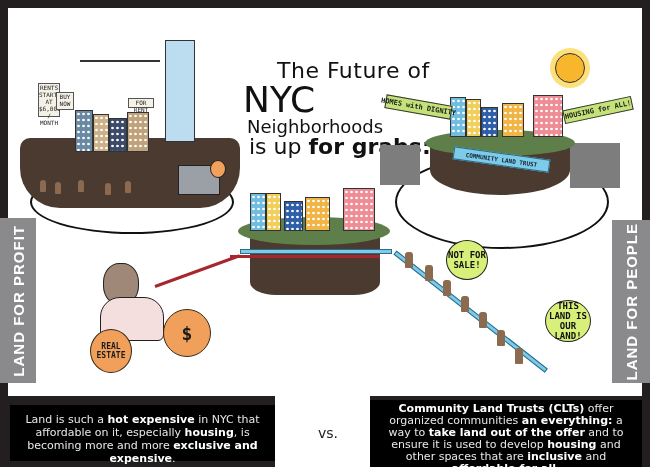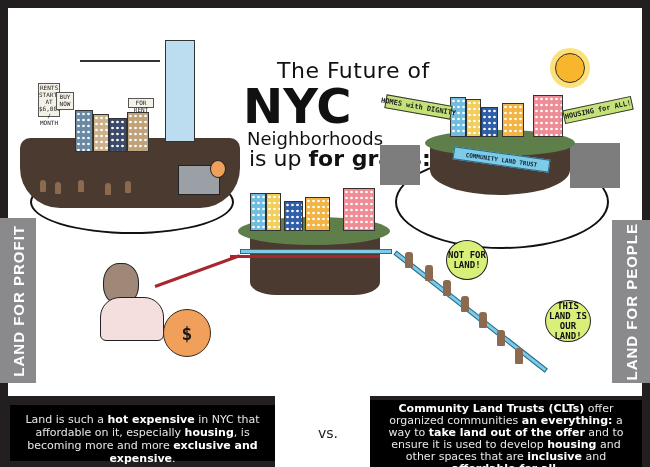--- a/index.html
+++ b/index.html
@@ -1,21 +1,21 @@
 <!DOCTYPE html>
 <html><head>
 <meta charset="utf-8">
 <style>
   html, body { margin: 0; padding: 0; }
   body { width: 650px; height: 467px; background: #231f20; position: relative; overflow: hidden; font-family: "Liberation Sans", sans-serif; }
   .canvas { position: absolute; left: 8px; top: 8px; width: 634px; height: 388px; background: #ffffff; }
   .abs { position: absolute; }
   .title { position: absolute; left: 243px; top: 16px; width: 210px; color: #111; font-family: "DejaVu Sans", sans-serif; line-height: 1; }
   .title .l1 { font-size: 22px; margin-left: 34px; letter-spacing: 0.5px; margin-top: 44px; }
-  .title .nyc { font-size: 48px; font-weight: bold; display: inline-block; vertical-align: middle; }
+  .title .nyc { font-size: 36px; font-weight: normal; display: inline-block; vertical-align: middle; }
   .title .nb { font-size: 18px; display: inline-block; vertical-align: top; margin-left: 4px; }
   .title .l3 { font-size: 22px; margin-left: 6px; }
   .title .l3 b { font-weight: bold; }
   .side-tab { position: absolute; background: #8a8a8d; color: #fff; font-weight: bold; font-size: 15px; letter-spacing: 1px; display: flex; align-items: center; justify-content: center; }
   .side-tab span { writing-mode: vertical-rl; transform: rotate(180deg); white-space: nowrap; }
   .caption { position: absolute; background: #000; color: #e8e8e8; font-family: "DejaVu Sans", sans-serif; font-size: 11px; line-height: 13px; text-align: center; box-sizing: border-box; }
   .caption b { color: #fff; }
   .vs { position: absolute; left: 318px; top: 425px; font-family: "DejaVu Sans", sans-serif; font-size: 14px; color: #222; }
   .bubble { position: absolute; background: #d8f07a; border: 1.5px solid #222; border-radius: 50%; font-family: "DejaVu Sans Mono", monospace; font-weight: bold; font-size: 9px; line-height: 10px; color: #111; display: flex; align-items: center; justify-content: center; text-align: center; }
   .sign { position: absolute; background: #f4f1e6; border: 1px solid #555; font-family: "DejaVu Sans Mono", monospace; font-size: 6px; line-height: 7px; text-align: center; color: #222; }
@@ -93,35 +93,36 @@
   <div class="bldg" style="left:75px;top:12px;width:25px;height:34px;background-color:#f2b444;"></div>
   <div class="bldg" style="left:113px;top:3px;width:32px;height:43px;background-color:#ef8d97;"></div>
   <div class="abs" style="left:10px;top:64px;width:150px;height:3px;background:#7ecbe8;border:1px solid #2a6d8a;"></div>
   <div class="abs" style="left:0px;top:70px;width:150px;height:3px;background:#a8262e;"></div>
 </div>
 
 <div class="abs" style="left:95px;top:245px;width:150px;height:150px;">
   <div class="abs" style="left:8px;top:18px;width:34px;height:40px;background:#a08878;border:1px solid #222;border-radius:45%;"></div>
   <div class="abs" style="left:5px;top:52px;width:62px;height:42px;background:#f4dede;border:1px solid #222;border-radius:20px 20px 6px 6px;"></div>
   <div class="abs" style="left:60px;top:40px;width:90px;height:3px;background:#a8262e;transform:rotate(-20deg);transform-origin:left;"></div>
+  <div class="bag" style="left:-5px;top:84px;width:40px;height:42px;">REAL ESTATE</div>
   <div class="bag" style="left:68px;top:64px;width:46px;height:46px;font-size:18px;">$</div>
 </div>
 
 <div class="abs" style="left:395px;top:240px;width:150px;height:150px;">
   <div class="abs" style="left:0;top:10px;width:190px;height:3px;background:#7ecbe8;border:1px solid #2a6d8a;transform:rotate(38deg);transform-origin:left;"></div>
   <div class="person" style="left:10px;top:12px;width:8px;height:16px;"></div>
   <div class="person" style="left:30px;top:25px;width:8px;height:16px;"></div>
   <div class="person" style="left:48px;top:40px;width:8px;height:16px;"></div>
   <div class="person" style="left:66px;top:56px;width:8px;height:16px;"></div>
   <div class="person" style="left:84px;top:72px;width:8px;height:16px;"></div>
   <div class="person" style="left:102px;top:90px;width:8px;height:16px;"></div>
   <div class="person" style="left:120px;top:108px;width:8px;height:16px;"></div>
 </div>
 
-<div class="bubble" style="left:446px;top:240px;width:40px;height:38px;">NOT FOR LAND!</div>
+<div class="bubble" style="left:446px;top:240px;width:40px;height:38px;">NOT FOR SALE!</div>
 <div class="bubble" style="left:545px;top:300px;width:44px;height:40px;">THIS LAND IS OUR LAND!</div>
 
 <div class="side-tab" style="left:0px;top:218px;width:36px;height:165px;">
   <span>LAND FOR PROFIT</span>
 </div>
 <div class="side-tab" style="left:612px;top:220px;width:38px;height:163px;">
   <span>LAND FOR PEOPLE</span>
 </div>
 
 <div class="caption" style="left:10px;top:405px;width:265px;height:56px;padding:8px 6px;">

